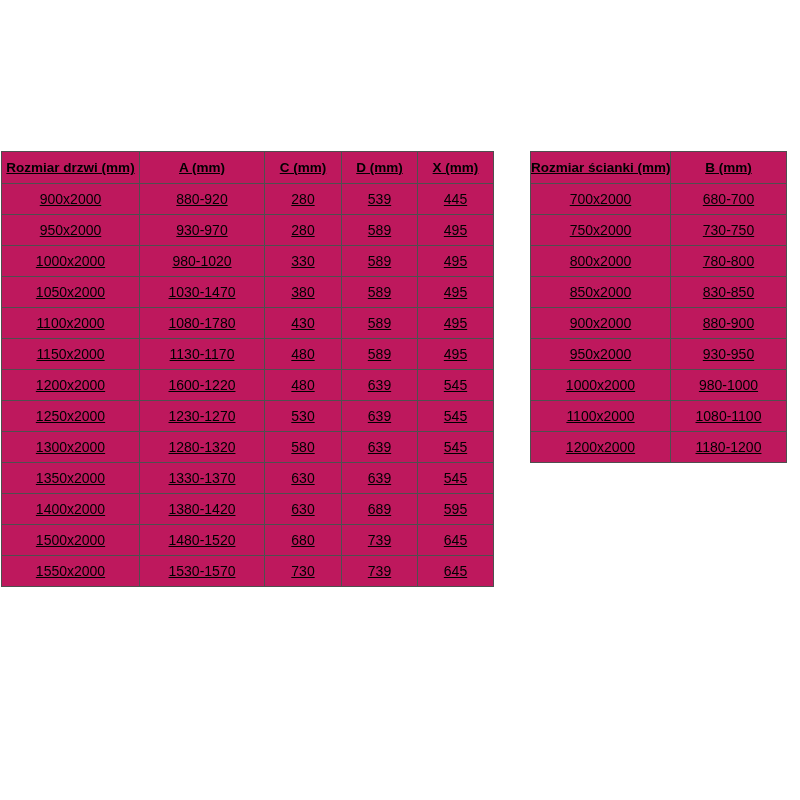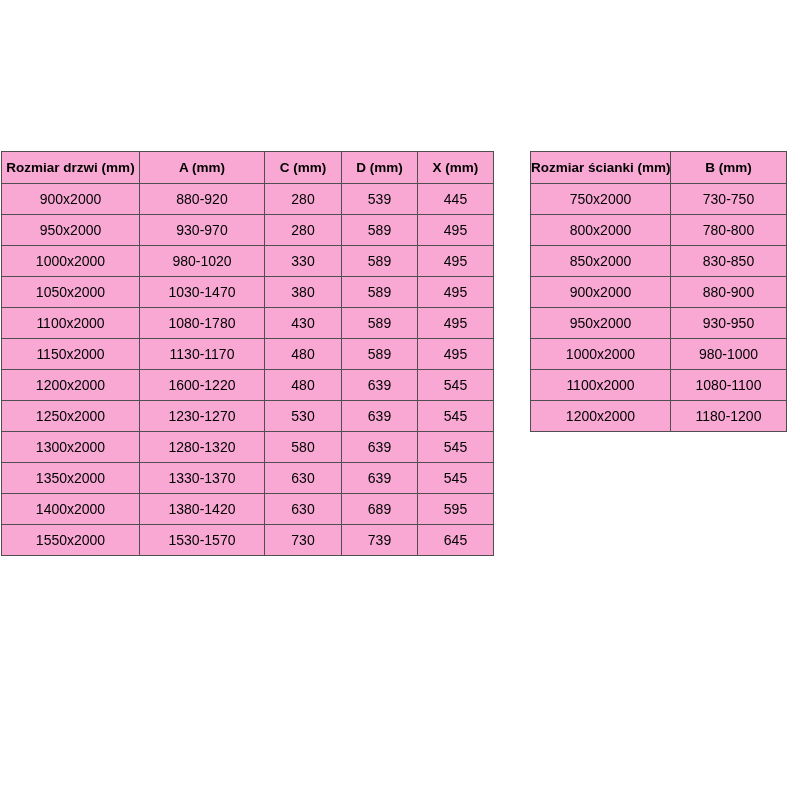--- a/index.html
+++ b/index.html
@@ -13,23 +13,24 @@
     height: 800px;
     background: #ffffff;
     font-family: "Liberation Sans", sans-serif;
     color: #000000;
     overflow: hidden;
   }
   table.t {
     position: absolute;
     border-collapse: collapse;
     table-layout: fixed;
-    background: #f9a8d4;
+    background: #be185d;
     font-size: 14px;
     color: #000000;
+    text-decoration: underline;
   }
   .t th, .t td {
     border: 1px solid #4f4f4f;
     text-align: center;
     vertical-align: middle;
     padding: 0;
     height: 30px;
     white-space: nowrap;
     overflow: hidden;
     font-weight: normal;
@@ -137,37 +138,48 @@
           <td>545</td>
         </tr>
         <tr>
           <td>1400x2000</td>
           <td>1380-1420</td>
           <td>630</td>
           <td>689</td>
           <td>595</td>
         </tr>
         <tr>
+          <td>1500x2000</td>
+          <td>1480-1520</td>
+          <td>680</td>
+          <td>739</td>
+          <td>645</td>
+        </tr>
+        <tr>
           <td>1550x2000</td>
           <td>1530-1570</td>
           <td>730</td>
           <td>739</td>
           <td>645</td>
         </tr>
       </tbody>
     </table>
   <table class="t t-walls">
       <thead>
         <tr>
           <th>Rozmiar ścianki (mm)</th>
           <th>B (mm)</th>
         </tr>
       </thead>
       <tbody>
         <tr>
+          <td>700x2000</td>
+          <td>680-700</td>
+        </tr>
+        <tr>
           <td>750x2000</td>
           <td>730-750</td>
         </tr>
         <tr>
           <td>800x2000</td>
           <td>780-800</td>
         </tr>
         <tr>
           <td>850x2000</td>
           <td>830-850</td>

